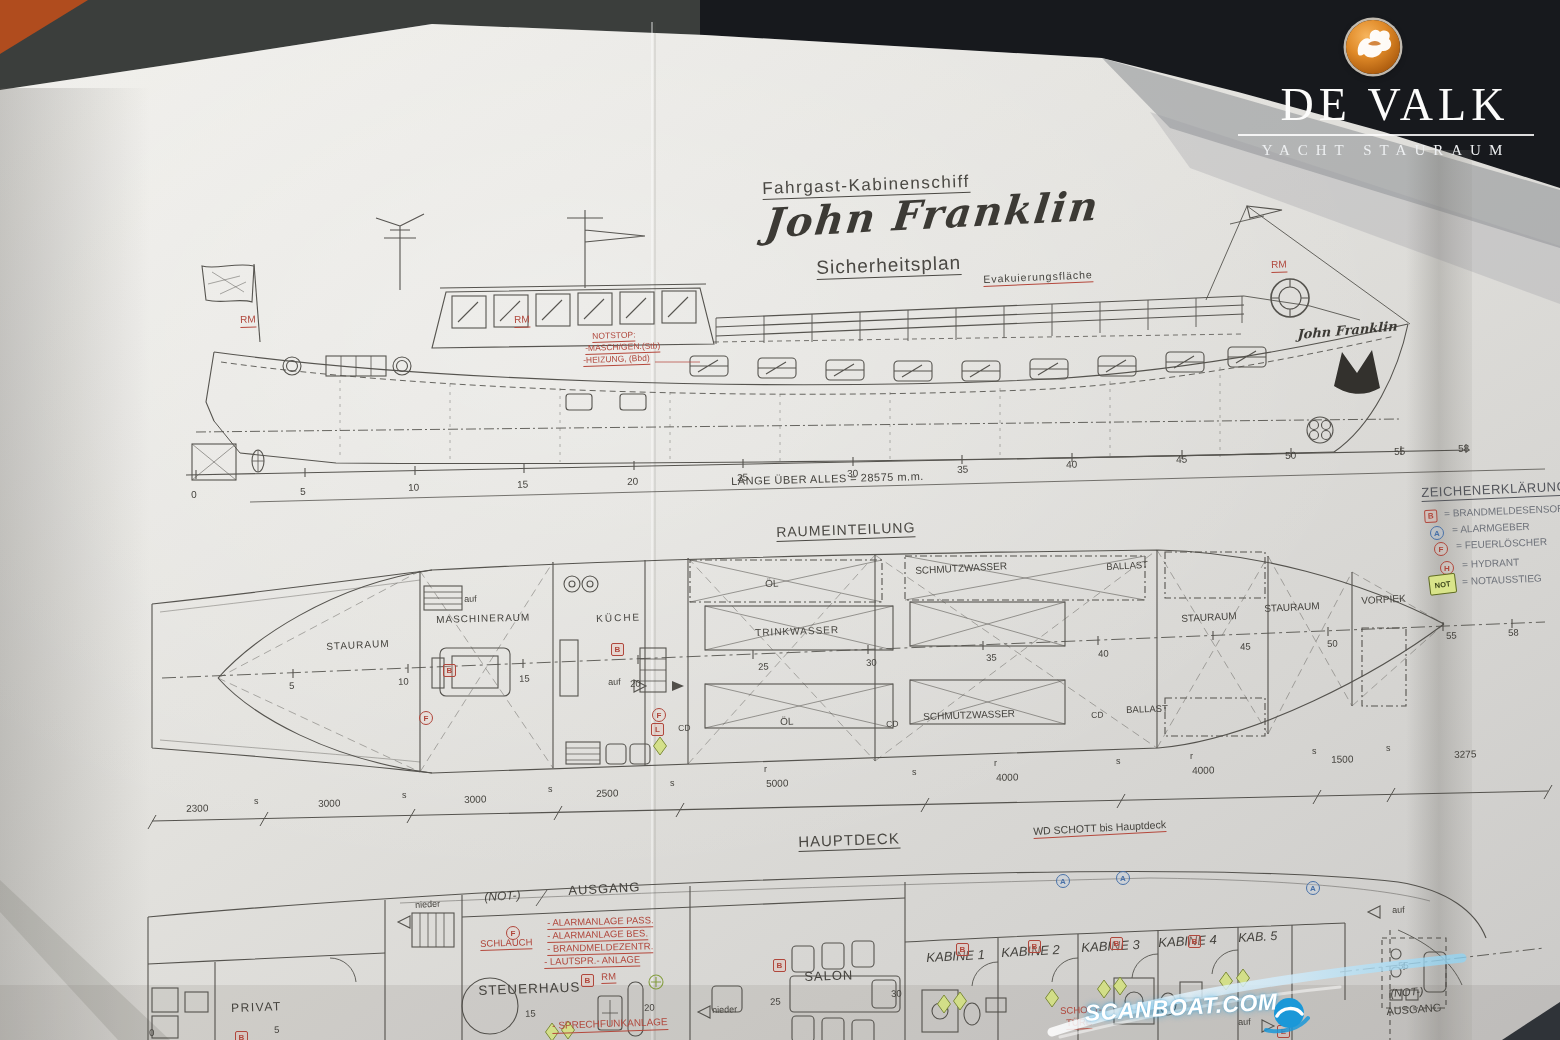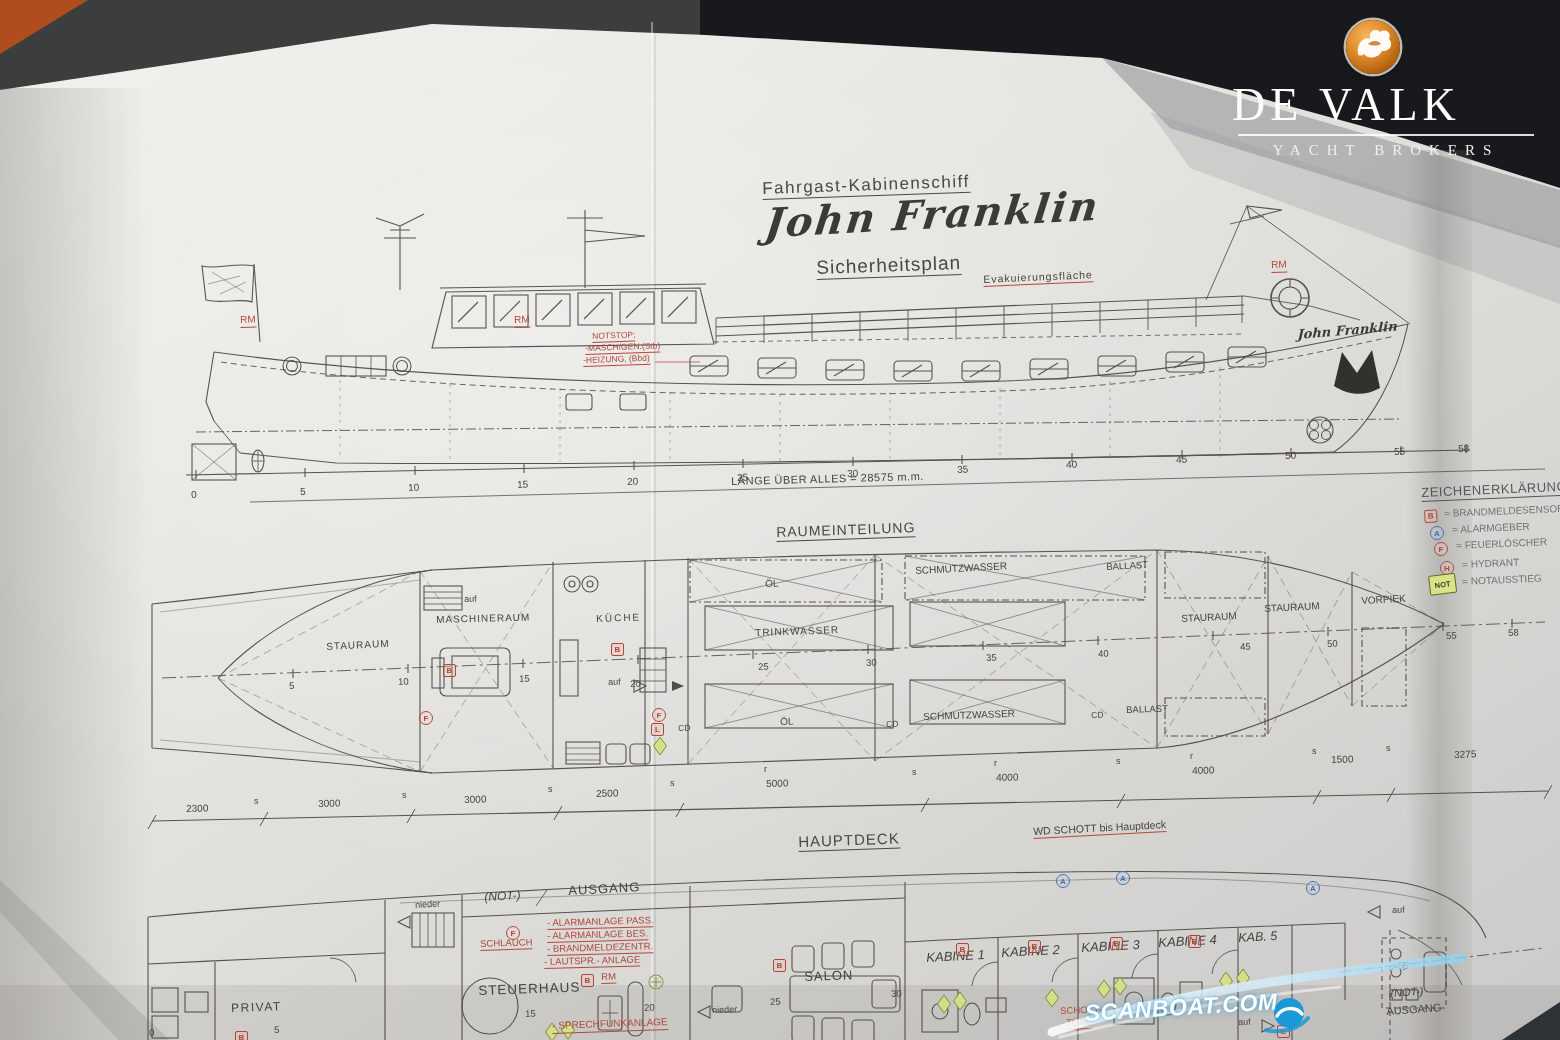--- a/index.html
+++ b/index.html
@@ -20,21 +20,21 @@
       background:rgba(236,186,176,.3);border-radius:2px;}
   .ci{width:14px;height:14px;border:1.6px solid #b0473c;color:#b0473c;border-radius:50%;
       background:rgba(240,210,205,.25);}
   .ci.blue{border-color:#4a72a8;color:#4a72a8;background:rgba(190,205,230,.3);}
   .notsq{width:27px;height:20px;background:#d9e48a;border:1.5px solid #5f6c22;color:#3c451a;
       font-size:7.5px;border-radius:2px;}
   #logo{position:absolute;left:1230px;top:14px;width:320px;}
   #logo .badge{position:absolute;left:116px;top:6px;width:54px;height:54px;border-radius:50%;
       background:radial-gradient(circle at 38% 30%,#f6b45c 0%,#e08a28 40%,#b05f10 75%,#7d4208 100%);
       box-shadow:0 0 0 2.5px rgba(250,240,225,.75),0 2px 6px rgba(0,0,0,.5);}
-  #logo .brand{position:absolute;left:2px;top:64px;width:300px;
+  #logo .brand{position:absolute;left:15px;top:64px;width:300px;text-align:center;
       font-family:"Liberation Serif",serif;font-size:46px;letter-spacing:5px;color:#fcfcfb;}
   #logo .rule{position:absolute;left:8px;top:120px;width:296px;height:2px;background:rgba(255,255,255,.85);}
   #logo .tag{position:absolute;left:6px;top:128px;width:300px;text-align:center;
       font-family:"Liberation Serif",serif;font-size:15px;letter-spacing:8px;color:#eef0f2;}
   #wmtext{position:absolute;left:1084px;top:1000px;font-size:23px;font-weight:bold;font-style:italic;
       color:#ffffff;letter-spacing:.5px;transform:rotate(-3.5deg);transform-origin:0 0;
       text-shadow:0 0 6px rgba(27,152,216,.65),0 0 2px rgba(27,152,216,.5);}
 </style>
 </head>
 <body>
@@ -556,21 +556,21 @@
 <div id="logo">
   <div class="badge">
     <svg width="54" height="54" viewBox="0 0 54 54">
       <path fill="#ffffff" d="M12 34 C10 24 18 16 24 19 C22 11 30 7 34 12 C40 8 46 13 43 19
                C48 24 44 32 36 31 C33 38 22 40 18 34 C15 36 13 36 12 34 Z" opacity=".96"></path>
       <path fill="#c96a12" d="M22 24 C26 20 32 20 35 24 C31 26 26 26 22 24 Z" opacity=".8"></path>
     </svg>
   </div>
   <div class="brand">DE VALK</div>
   <div class="rule"></div>
-  <div class="tag">YACHT BROKERS</div>
+  <div class="tag">YACHT STAURAUM</div>
 </div>
 
 <svg id="overlay" width="1560" height="1040" viewBox="0 0 1560 1040" style="pointer-events:none;">
   <path d="M1052,1032 C1150,1000 1270,978 1462,958" stroke="url(#swg)" stroke-width="9" fill="none" stroke-linecap="round" opacity=".9"></path>
   <path d="M1060,1037 C1170,1010 1255,995 1340,987" stroke="#ffffff" stroke-width="3" fill="none" stroke-linecap="round" opacity=".5"></path>
   <g>
     <circle cx="1289" cy="1013" r="15" fill="#1b98d8"></circle>
     <path d="M1277,1016 C1282,1007 1296,1006 1302,1014" stroke="#ffffff" stroke-width="3.5" fill="none" stroke-linecap="round"></path>
     <path d="M1266,1030 C1283,1034 1300,1028 1308,1018" stroke="#1b98d8" stroke-width="4" fill="none" stroke-linecap="round" opacity=".85"></path>
   </g>

